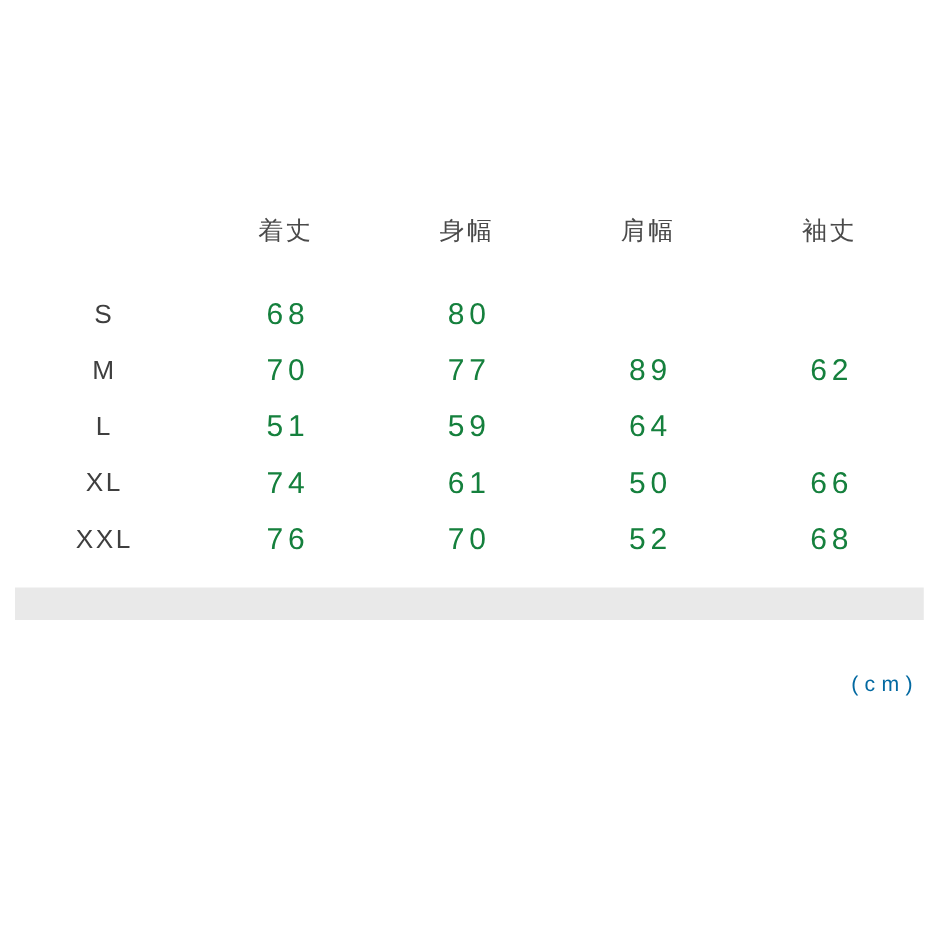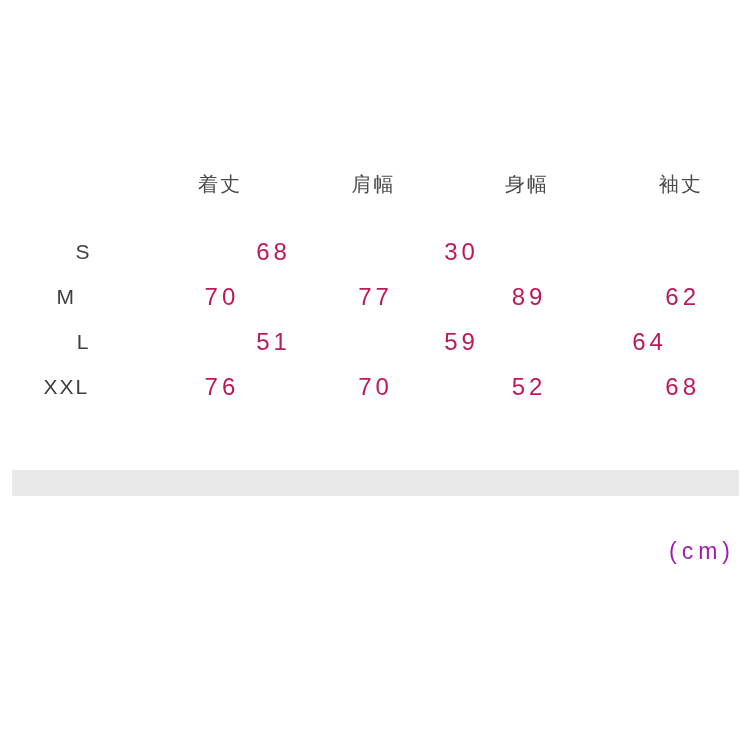--- a/index.html
+++ b/index.html
@@ -16,21 +16,20 @@
     overflow: hidden;
   }
   .size-chart {
     position: absolute;
     top: 162px;
     left: 11px;
     width: 725px;
   }
   .row {
     display: flex;
-    gap: 43px;
   }
   .header-row {
     margin-bottom: 22px;
   }
   .cell {
     width: 145px;
     height: 45px;
     display: flex;
     align-items: center;
     justify-content: center;
@@ -44,72 +43,79 @@
   }
   .size-label {
     font-size: 21px;
     letter-spacing: 2px;
     color: #3f3f3f;
   }
   .value {
     font-size: 24px;
     letter-spacing: 4px;
     text-indent: 4px; 
-    color: #be185d;
+    color: #15803d;
   }
   .divider-bar {
     position: absolute;
     top: 470px;
     left: 12px;
     width: 727px;
     height: 26px;
     background: #e9e9e9;
   }
   .unit-label {
     position: absolute;
     top: 538px;
     right: 15px;
-    font-size: 23px;
+    font-size: 17px;
     letter-spacing: 5px;
-    color: #a21caf;
+    color: #0369a1;
   }
 </style>
 </head>
 <body>
 
 <div class="size-chart">
   <div class="row header-row">
     <div class="cell"></div>
     <div class="cell col-header">着丈</div>
+    <div class="cell col-header">身幅</div>
     <div class="cell col-header">肩幅</div>
-    <div class="cell col-header">身幅</div>
     <div class="cell col-header">袖丈</div>
   </div>
 
   <div class="row">
     <div class="cell size-label">S</div>
     <div class="cell value">68</div>
-    <div class="cell value">30</div>
+    <div class="cell value">80</div>
   </div>
 
   <div class="row">
     <div class="cell size-label">M</div>
     <div class="cell value">70</div>
     <div class="cell value">77</div>
     <div class="cell value">89</div>
     <div class="cell value">62</div>
   </div>
 
   <div class="row">
     <div class="cell size-label">L</div>
     <div class="cell value">51</div>
     <div class="cell value">59</div>
     <div class="cell value">64</div>
   </div>
 
+  <div class="row">
+    <div class="cell size-label">XL</div>
+    <div class="cell value">74</div>
+    <div class="cell value">61</div>
+    <div class="cell value">50</div>
+    <div class="cell value">66</div>
+  </div>
 
   <div class="row">
     <div class="cell size-label">XXL</div>
     <div class="cell value">76</div>
     <div class="cell value">70</div>
     <div class="cell value">52</div>
     <div class="cell value">68</div>
   </div>
 </div>
 

